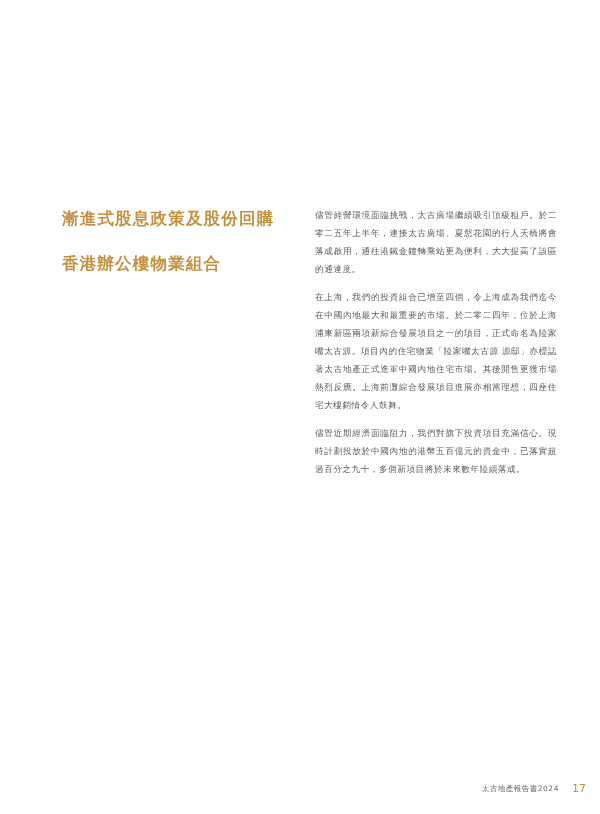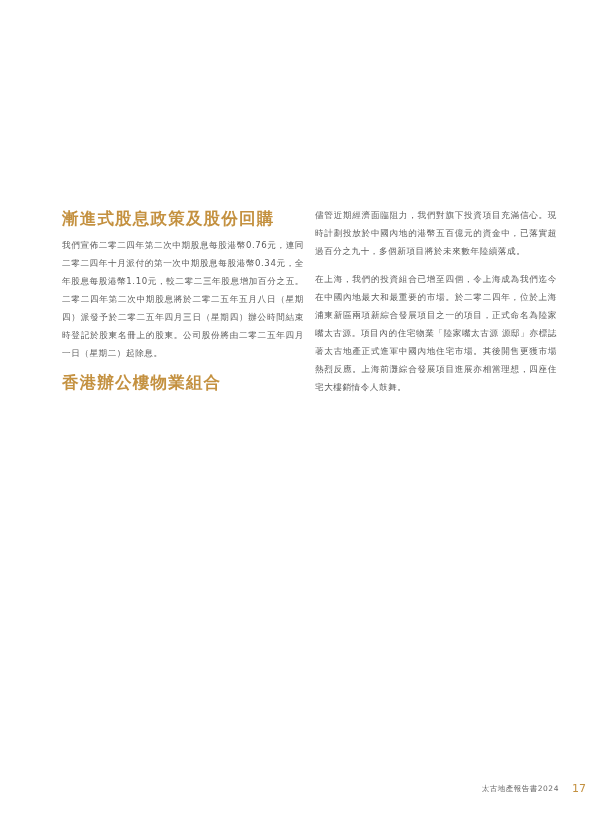--- a/index.html
+++ b/index.html
@@ -34,25 +34,25 @@
       text-align: right; white-space: nowrap; margin-left: 15px;
     }
     .footer-title { font-size: 7.5px; color: #6a6a6a; letter-spacing: 0.5px; vertical-align: middle; }
     .footer-page { font-size: 11px; color: #c49140; margin-left: 8px; vertical-align: middle; }
   </style>
 </head>
 <body>
 
 <div class="col col-left" style="top:208px;">
   <h2 class="heading">漸進式股息政策及股份回購</h2>
-  <p class="para">我們宣佈二零二四年第二次中期股息每股港幣0.76元，連同二零二四年十月派付的第一次中期股息每股港幣0.34元，全年股息每股港幣1.10元，較二零二三年股息增加百分之五。二零二四年第二次中期股息將於二零二五年五月八日（星期四）派發予於二零二五年四月三日（星期四）辦公時間結束時登記於股東名冊上的股東。公司股份將由二零二五年四月一日（星期二）起除息。</p>
-  <h2 class="heading" style="margin-top:8px;">香港辦公樓物業組合</h2>
+  <h2 class="heading" style="margin-top:23px;">香港辦公樓物業組合</h2>
 </div>
 
 <div class="col col-right" style="top:206px;">
+  <p class="para">儘管經營環境面臨挑戰，太古廣場繼續吸引頂級租戶。於二零二五年上半年，連接太古廣場、夏慤花園的行人天橋將會落成啟用，通往港鐵金鐘轉乘站更為便利，大大提高了該區的通達度。</p>
+  <p class="para">在上海，我們的投資組合已增至四個，令上海成為我們迄今在中國內地最大和最重要的市場。於二零二四年，位於上海浦東新區兩項新綜合發展項目之一的項目，正式命名為陸家嘴太古源。項目內的住宅物業「陸家嘴太古源 源邸」亦標誌著太古地產正式進軍中國內地住宅市場。其後開售更獲市場熱烈反應。上海前灘綜合發展項目進展亦相當理想，四座住宅大樓銷情令人鼓舞。</p>
   <p class="para">儘管近期經濟面臨阻力，我們對旗下投資項目充滿信心。現時計劃投放於中國內地的港幣五百億元的資金中，已落實超過百分之九十，多個新項目將於未來數年陸續落成。</p>
-  <p class="para">在上海，我們的投資組合已增至四個，令上海成為我們迄今在中國內地最大和最重要的市場。於二零二四年，位於上海浦東新區兩項新綜合發展項目之一的項目，正式命名為陸家嘴太古源。項目內的住宅物業「陸家嘴太古源 源邸」亦標誌著太古地產正式進軍中國內地住宅市場。其後開售更獲市場熱烈反應。上海前灘綜合發展項目進展亦相當理想，四座住宅大樓銷情令人鼓舞。</p>
 </div>
 
 <div class="footer">
   <span class="footer-title">太古地產報告書2024</span>
   <span class="footer-page">17</span>
 </div>
 
 </body></html>

